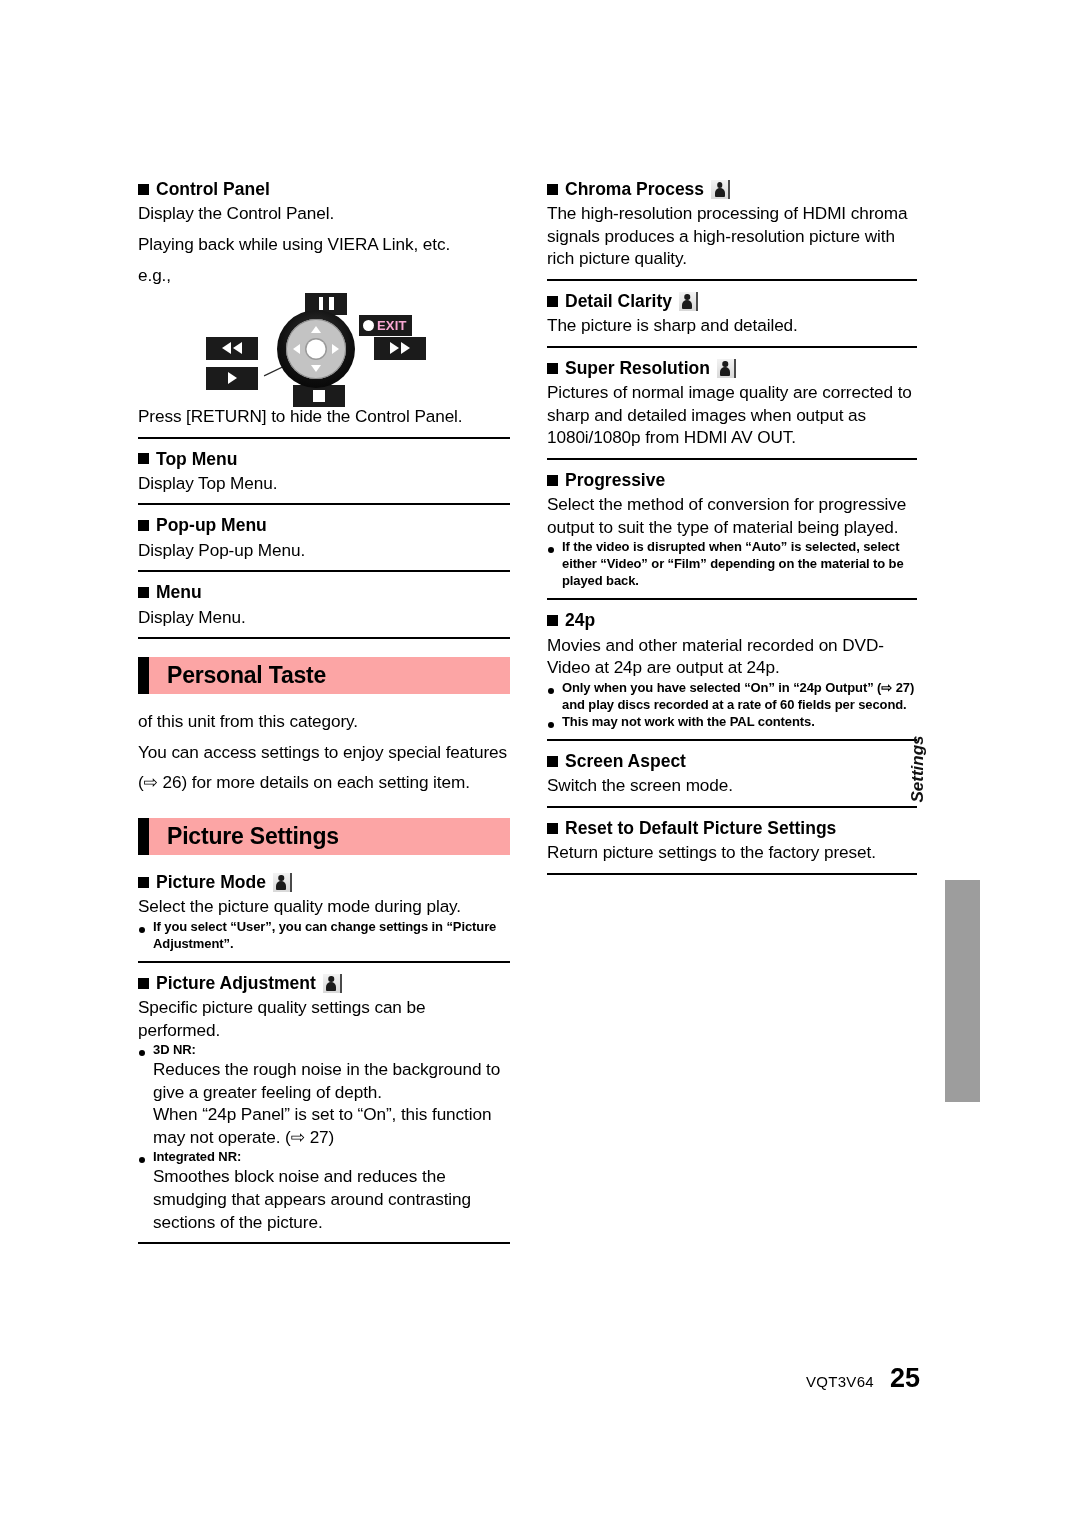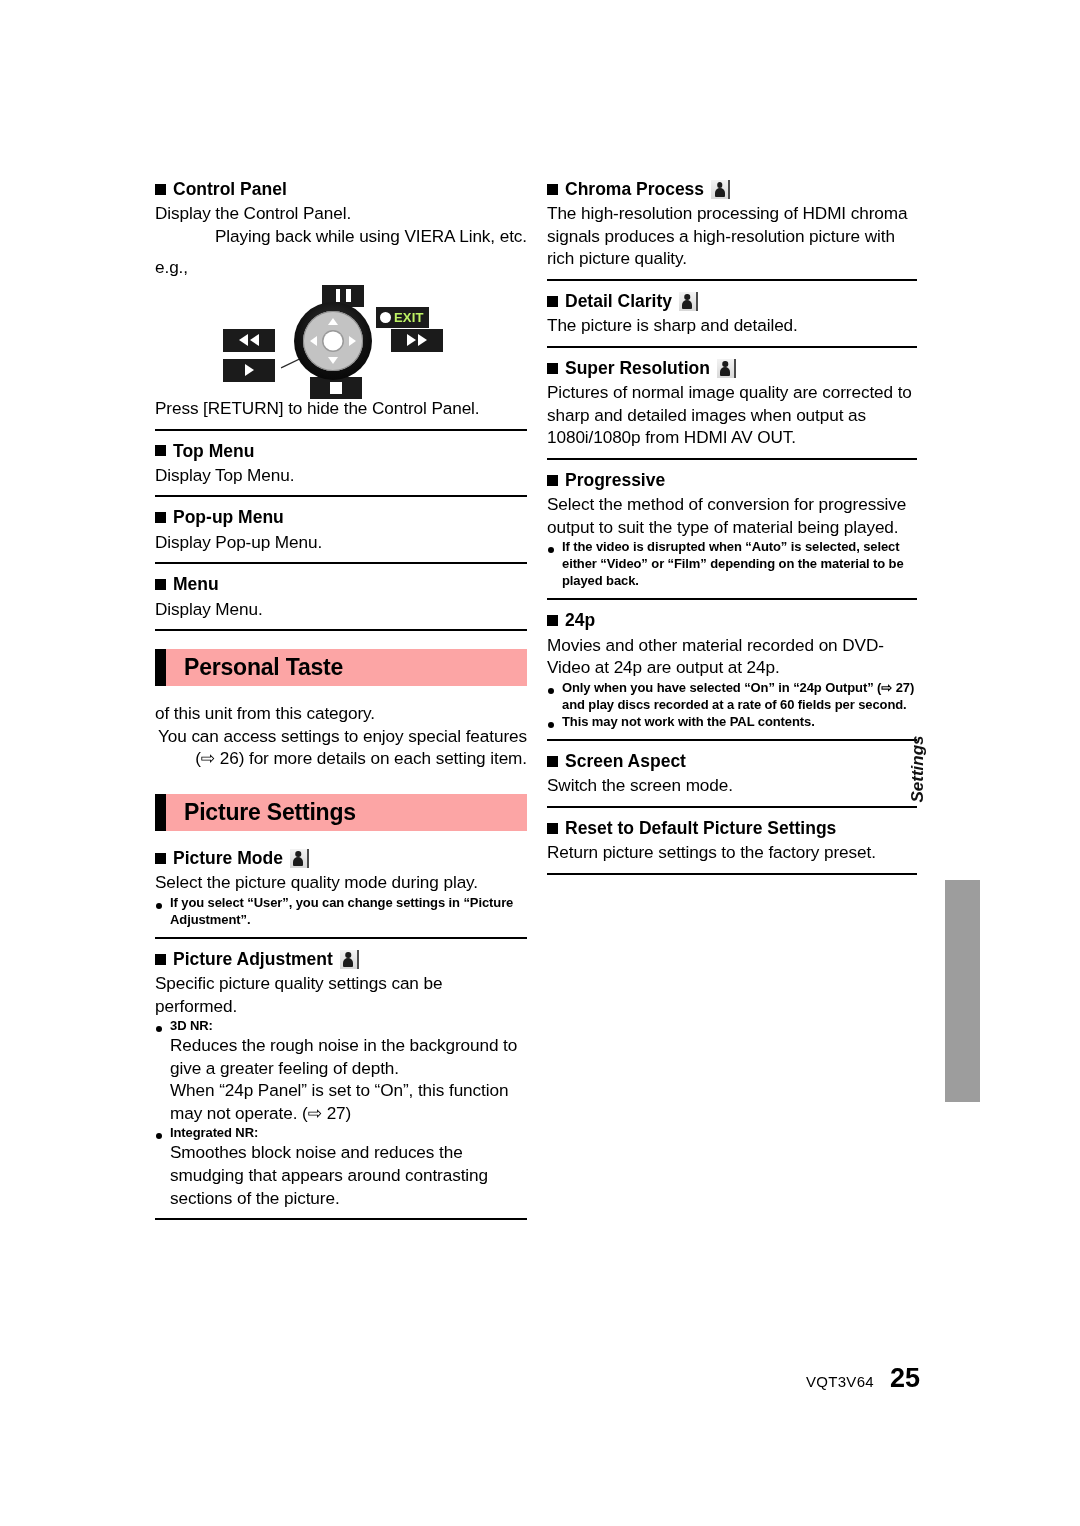--- a/index.html
+++ b/index.html
@@ -19,21 +19,21 @@
   .page {
     position: absolute;
     inset: 0;
   }
 
   
   .col {
     position: absolute;
     top: 178px;
   }
-  .col-left  { left: 155px; width: 372px; }
+  .col-left  { left: 138px; width: 372px; }
   .col-right { left: 547px; width: 370px; }
 
   
   .h-sec {
     font-size: 17.5px;
     font-weight: bold;
     line-height: 1.28;
     margin: 0 0 2px 0;
     display: flex;
     align-items: center;
@@ -49,21 +49,21 @@
     top: 0px;
   }
   .h-text { white-space: nowrap; }
 
   p.body {
     font-size: 17.2px;
     line-height: 1.31;
     margin: 0;
     letter-spacing: -0.1px;
   }
-  p.body + p.body { margin-top: 0; text-align: right; }
+  p.body + p.body { margin-top: 8px; }
 
   .gap-s { height: 9px; }
   .gap-m { height: 16px; }
   .gap-l { height: 24px; }
 
   
   .blist { margin: 0; padding: 0; list-style: none; }
   .blist li {
     font-size: 13px;
     line-height: 1.31;
@@ -244,21 +244,21 @@
     align-items: center;
     padding: 0 5px 0 4px;
     gap: 3px;
   }
   .exit-dot {
     width: 11px; height: 11px;
     border-radius: 50%;
     background: #ffffff;
   }
   .exit-label {
-    color: #bef264;
+    color: #f9a8d4;
     font-size: 13px;
     font-weight: bold;
     letter-spacing: 0.2px;
   }
 
   .leader {
     position: absolute;
     left: 126px; top: 63px;
     width: 46px;
     height: 26px;

